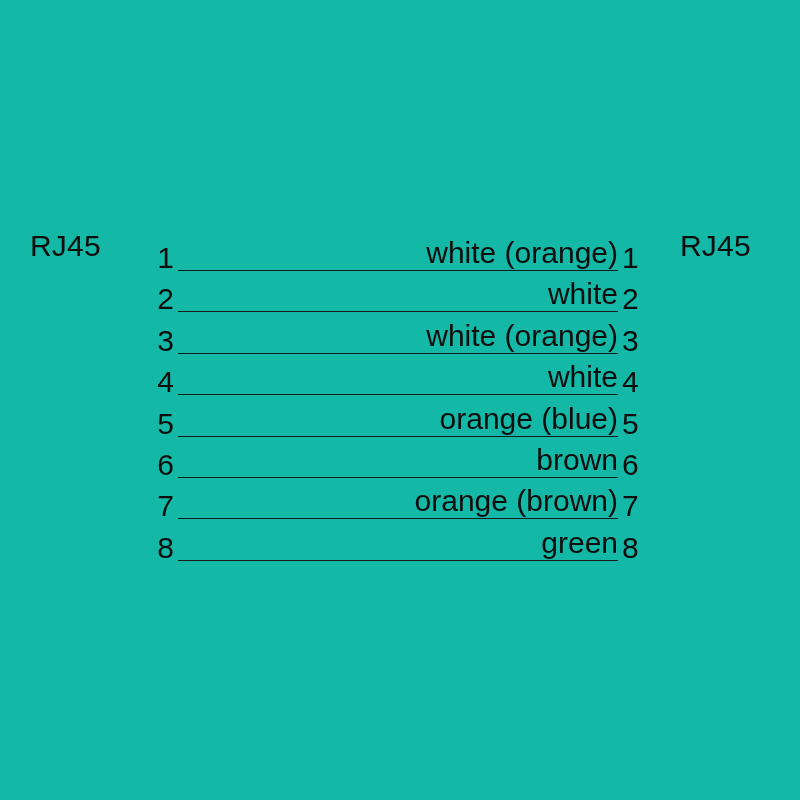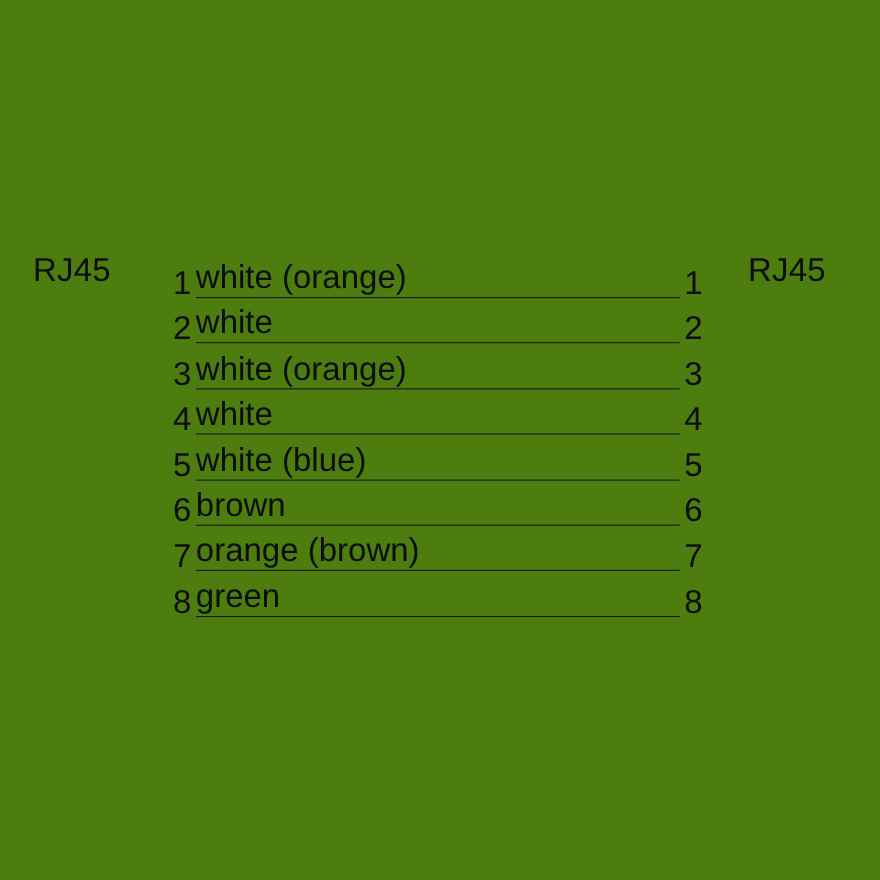--- a/index.html
+++ b/index.html
@@ -9,21 +9,21 @@
     background: #ffffff;
   }
   body {
     font-family: "Liberation Sans", sans-serif;
     color: #000000;
   }
   #canvas {
     position: relative;
     width: 800px;
     height: 800px;
-    background: #4d7c0f;
+    background: #14b8a6;
     overflow: hidden;
   }
 
   
   .connector-label {
     position: absolute;
     font-size: 30px;
     line-height: 30px;
     color: #0d0d0d;
     white-space: nowrap;
@@ -59,21 +59,21 @@
     height: 0;
     border-top: 1.6px solid #1a1a1a;
     top: 0;
   }
 
   
   .wire-name {
     position: absolute;
     left: 178px;
     width: 440px;
-    text-align: left;
+    text-align: right;
     font-size: 30px;
     line-height: 30px;
     color: #0d0d0d;
     bottom: 2px;
     white-space: nowrap;
   }
 </style>
 </head>
 <body>
 
@@ -103,21 +103,21 @@
         <span class="pin-num right">3</span>
       </div>
       <div class="wire-row" style="top: 394.2px;">
         <span class="pin-num left">4</span>
         <span class="wire-name">white</span>
         <span class="conductor"></span>
         <span class="pin-num right">4</span>
       </div>
       <div class="wire-row" style="top: 435.6px;">
         <span class="pin-num left">5</span>
-        <span class="wire-name">white (blue)</span>
+        <span class="wire-name">orange (blue)</span>
         <span class="conductor"></span>
         <span class="pin-num right">5</span>
       </div>
       <div class="wire-row" style="top: 477px;">
         <span class="pin-num left">6</span>
         <span class="wire-name">brown</span>
         <span class="conductor"></span>
         <span class="pin-num right">6</span>
       </div>
       <div class="wire-row" style="top: 518.4px;">

